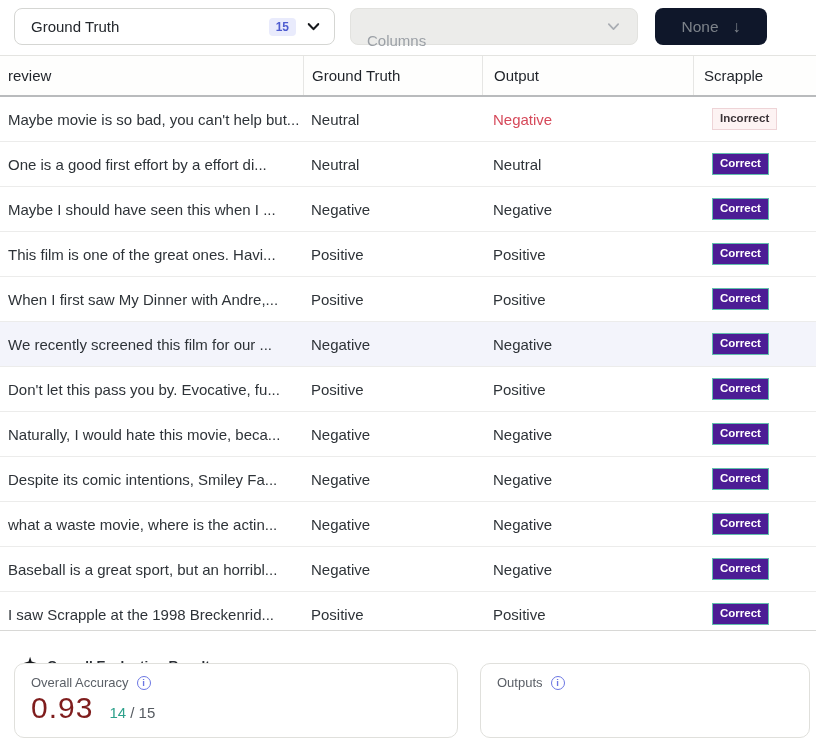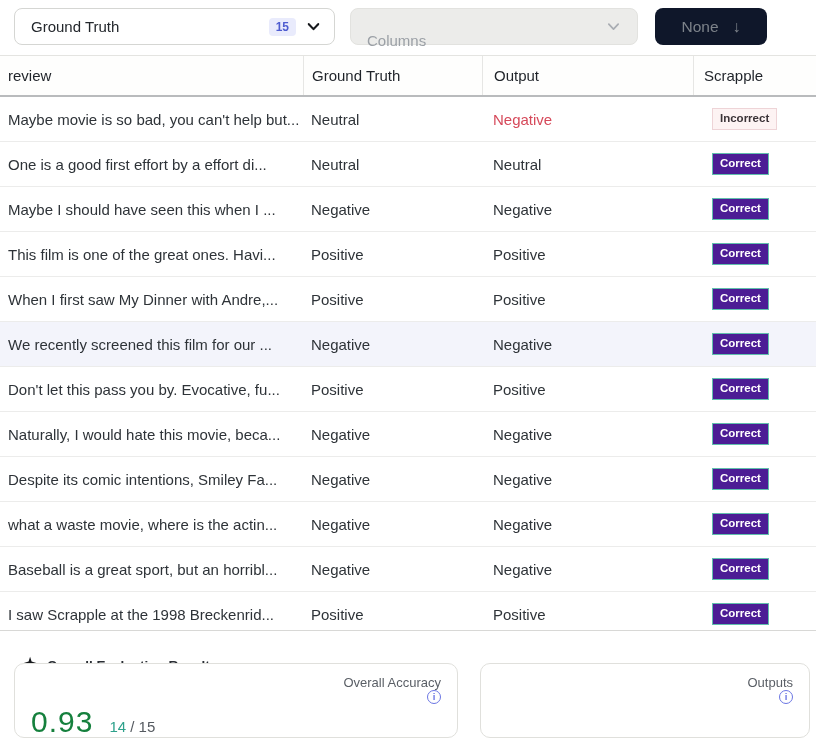--- a/index.html
+++ b/index.html
@@ -67,29 +67,29 @@
     background: #fff; border-top: 1px solid #d8d8d6;
   }
   .footer-title { position: absolute; left: 18px; top: 24px; display: flex; align-items: center; gap: 9px; }
   .footer-title .text { font-size: 13.5px; font-weight: 700; color: #2a2e34; }
   .card {
     position: absolute; top: 32px; height: 75px; background: #fff;
     border: 1px solid #e0e0dc; border-radius: 10px; padding: 11px 16px 0 16px;
   }
   .card-1 { left: 14px; width: 444px; }
   .card-2 { left: 480px; width: 330px; }
-  .card-label-row { display: flex; align-items: flex-end; gap: 0; flex-direction: column; }
+  .card-label-row { display: flex; align-items: center; gap: 8px; }
   .card-label { font-size: 13px; color: #5a5f66; }
   .info-icon {
     width: 14px; height: 14px; border: 1.4px solid #6b76e3; border-radius: 50%;
     color: #6b76e3; font-size: 9.5px; font-weight: 700; line-height: 1;
     display: inline-flex; align-items: center; justify-content: center; cursor: pointer;
   }
   .value-row { display: flex; align-items: baseline; margin-top: 1px; }
-  .big-num { font-size: 30px; font-weight: 500; color: #15803d; letter-spacing: 1px; }
+  .big-num { font-size: 30px; font-weight: 500; color: #7f1d1d; letter-spacing: 1px; }
   .frac-small { margin-left: 16px; font-size: 15px; }
   .frac-small .num { color: #2da18b; }
   .frac-small .den { color: #555a60; }
   .big-frac { font-size: 28px; font-weight: 500; color: #141619; letter-spacing: 1px; }
 
   svg { display: block; }
 </style>
 </head>
 <body>
 

